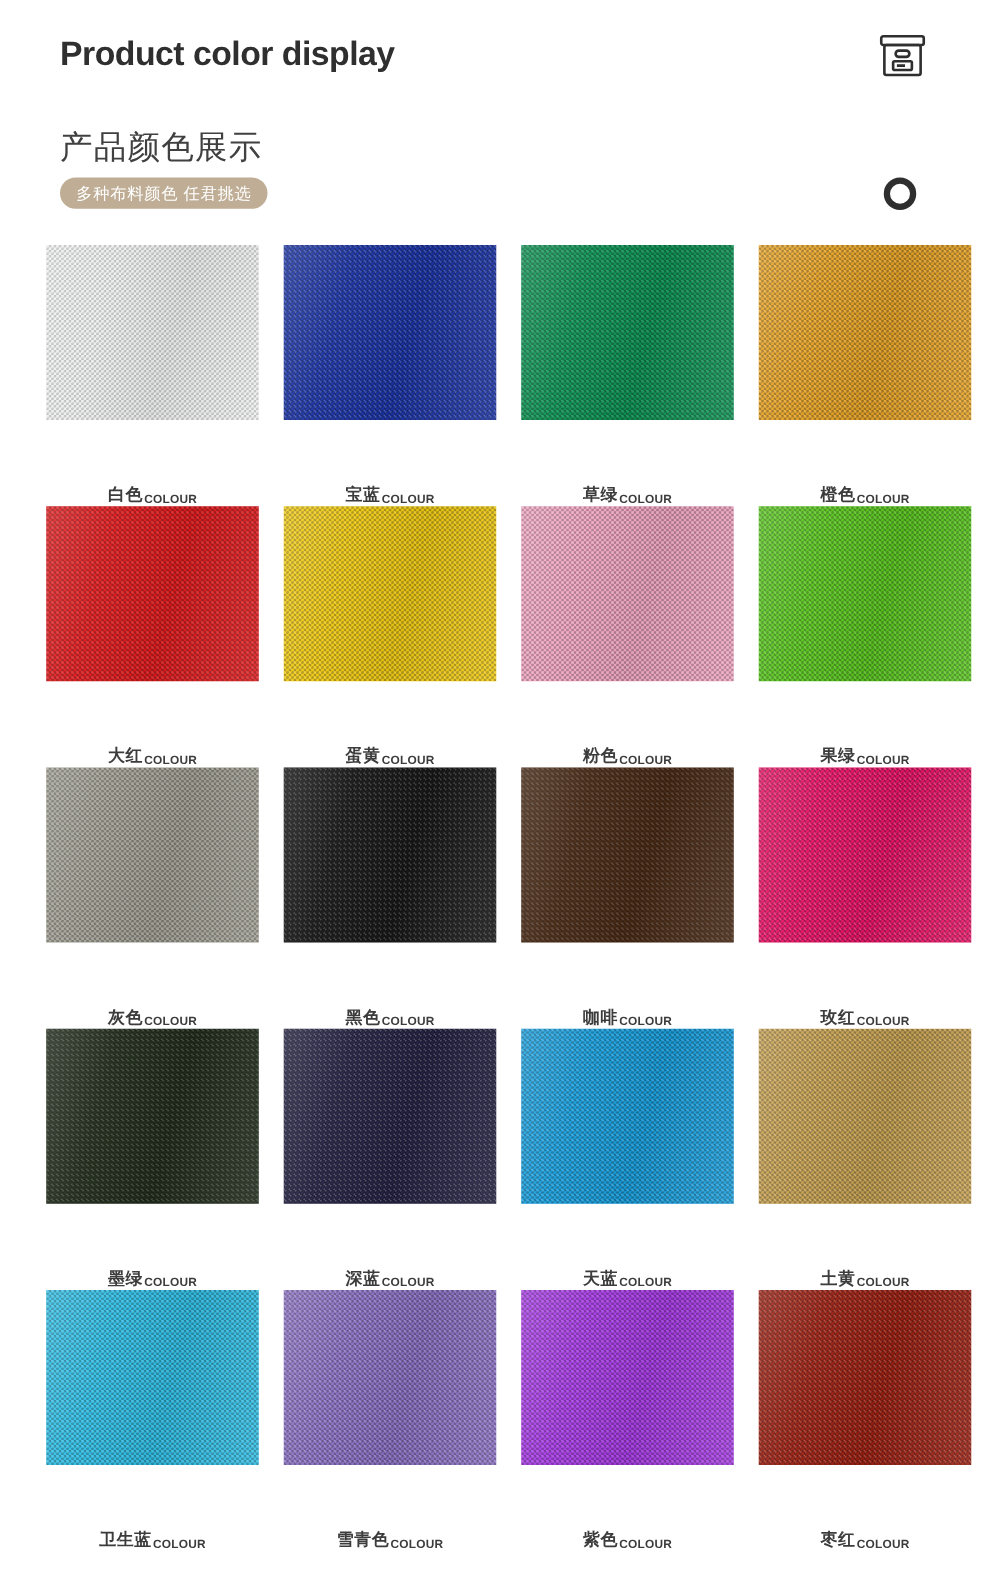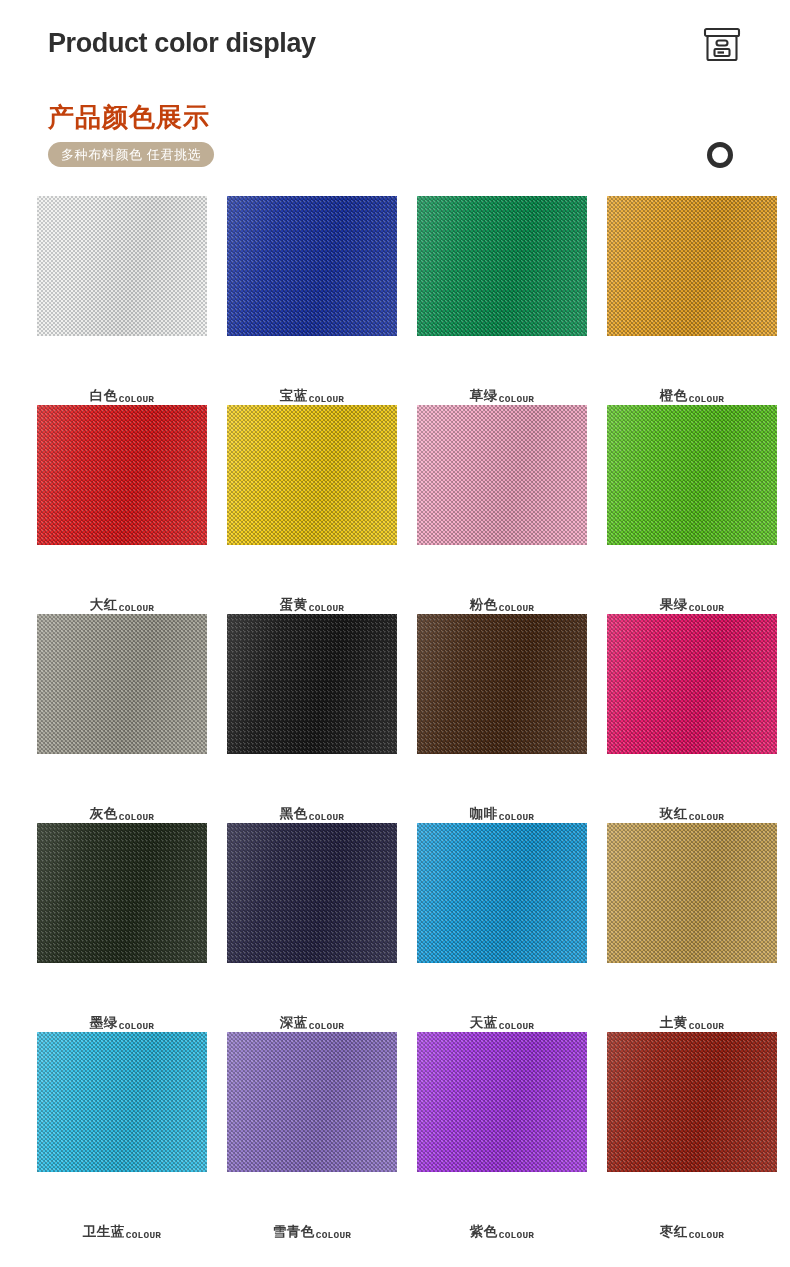--- a/index.html
+++ b/index.html
@@ -37,23 +37,23 @@
     line-height: 1.28;
     letter-spacing: -0.4px;
     color: #2f2f2f;
   }
 
   .title-cn {
     position: absolute;
     left: 48px;
     top: 100px;
     font-size: 26px;
-    font-weight: bold;
+    font-weight: normal;
     letter-spacing: 1px;
-    color: #c2410c;
+    color: #404040;
   }
 
   .tagline {
     position: absolute;
     left: 48px;
     top: 142px;
     height: 25px;
     padding: 10px 13px;
     border-radius: 13px;
     background: #bfae95;
@@ -156,21 +156,20 @@
     align-items: flex-end;
   }
 
   .caption .cn { font-size: 13.5px; letter-spacing: .5px; }
   .caption .en {
     font-size: 9.5px;
     font-weight: bold;
     letter-spacing: .2px;
     margin-left: 1px;
     padding-bottom: .5px;
-    font-family: Liberation Mono, monospace;
   }
 </style>
 </head>
 <body>
 
 <div id="page">
 
   <div class="header">
 
     <div class="title-en">Product color display</div>

